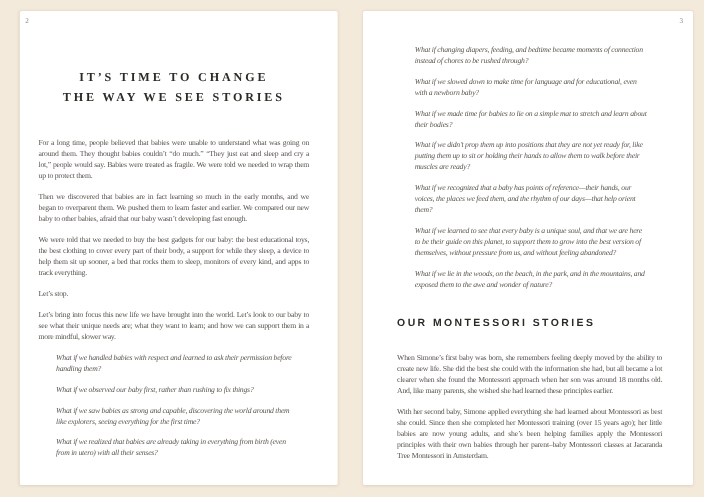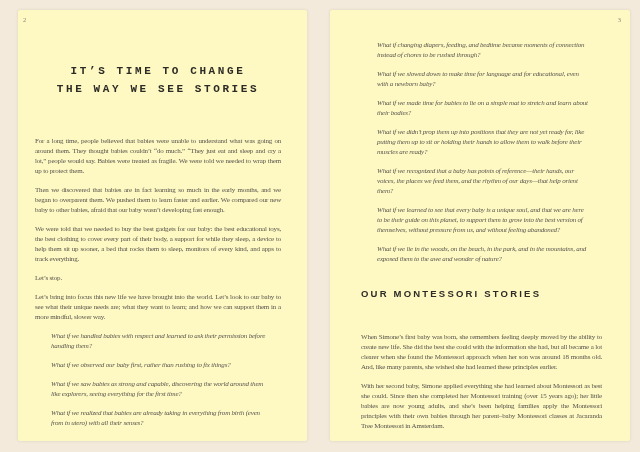--- a/index.html
+++ b/index.html
@@ -5,58 +5,58 @@
   * { margin:0; padding:0; box-sizing:border-box; }
   html,body { width:640px; height:452px; }
   body {
     background:#f3eadb;
     font-family:"Liberation Serif", serif;
     overflow:hidden;
   }
   .spread { position:relative; width:640px; height:452px; }
   .page {
     position:absolute; top:10px; height:431px;
-    background:#fef9c3;
+    background:#ffffff;
     border-radius:2px;
     box-shadow:0 0 3px rgba(120,100,60,0.18);
   }
   .page-left  { left:18px;  width:289px; padding:0 26px 0 17px; }
   .page-right { left:330px; width:300px; padding:30px 28px 0 31px; }
 
   .page-number {
     position:absolute; top:7px;
     font-size:6.5px; color:#8a857a; line-height:1;
   }
   .pn-left  { left:5px; }
   .pn-right { right:9px; }
 
   .chapter-title {
-    margin-top:52px; margin-bottom:38px;
+    margin-top:52px; margin-bottom:27px;
     text-align:center;
-    font-family:Liberation Mono, monospace;
+    font-family:Liberation Serif, serif;
     font-weight:bold;
     font-size:11px; letter-spacing:2.6px; line-height:18px;
     color:#2d2b26;
   }
   .title-line { display:block; white-space:nowrap; }
 
   .body-par {
     font-size:7px; letter-spacing:-0.2px; line-height:10px;
     color:#57534b;
     text-align:justify;
     margin-bottom:9px;
   }
   .question {
     font-style:italic;
     font-size:7px; letter-spacing:-0.2px; line-height:10px;
     color:#5a564e;
     margin:0 12px 9px 16px;
   }
   .section-heading {
-    margin-top:24px; margin-bottom:32px;
+    margin-top:24px; margin-bottom:20px;
     font-family:"Liberation Sans", sans-serif;
     font-weight:bold;
     font-size:9.5px; letter-spacing:2.2px; line-height:12px;
     color:#2d2b26;
   }
 </style>
 </head>
 <body>
 
 <div class="spread">

